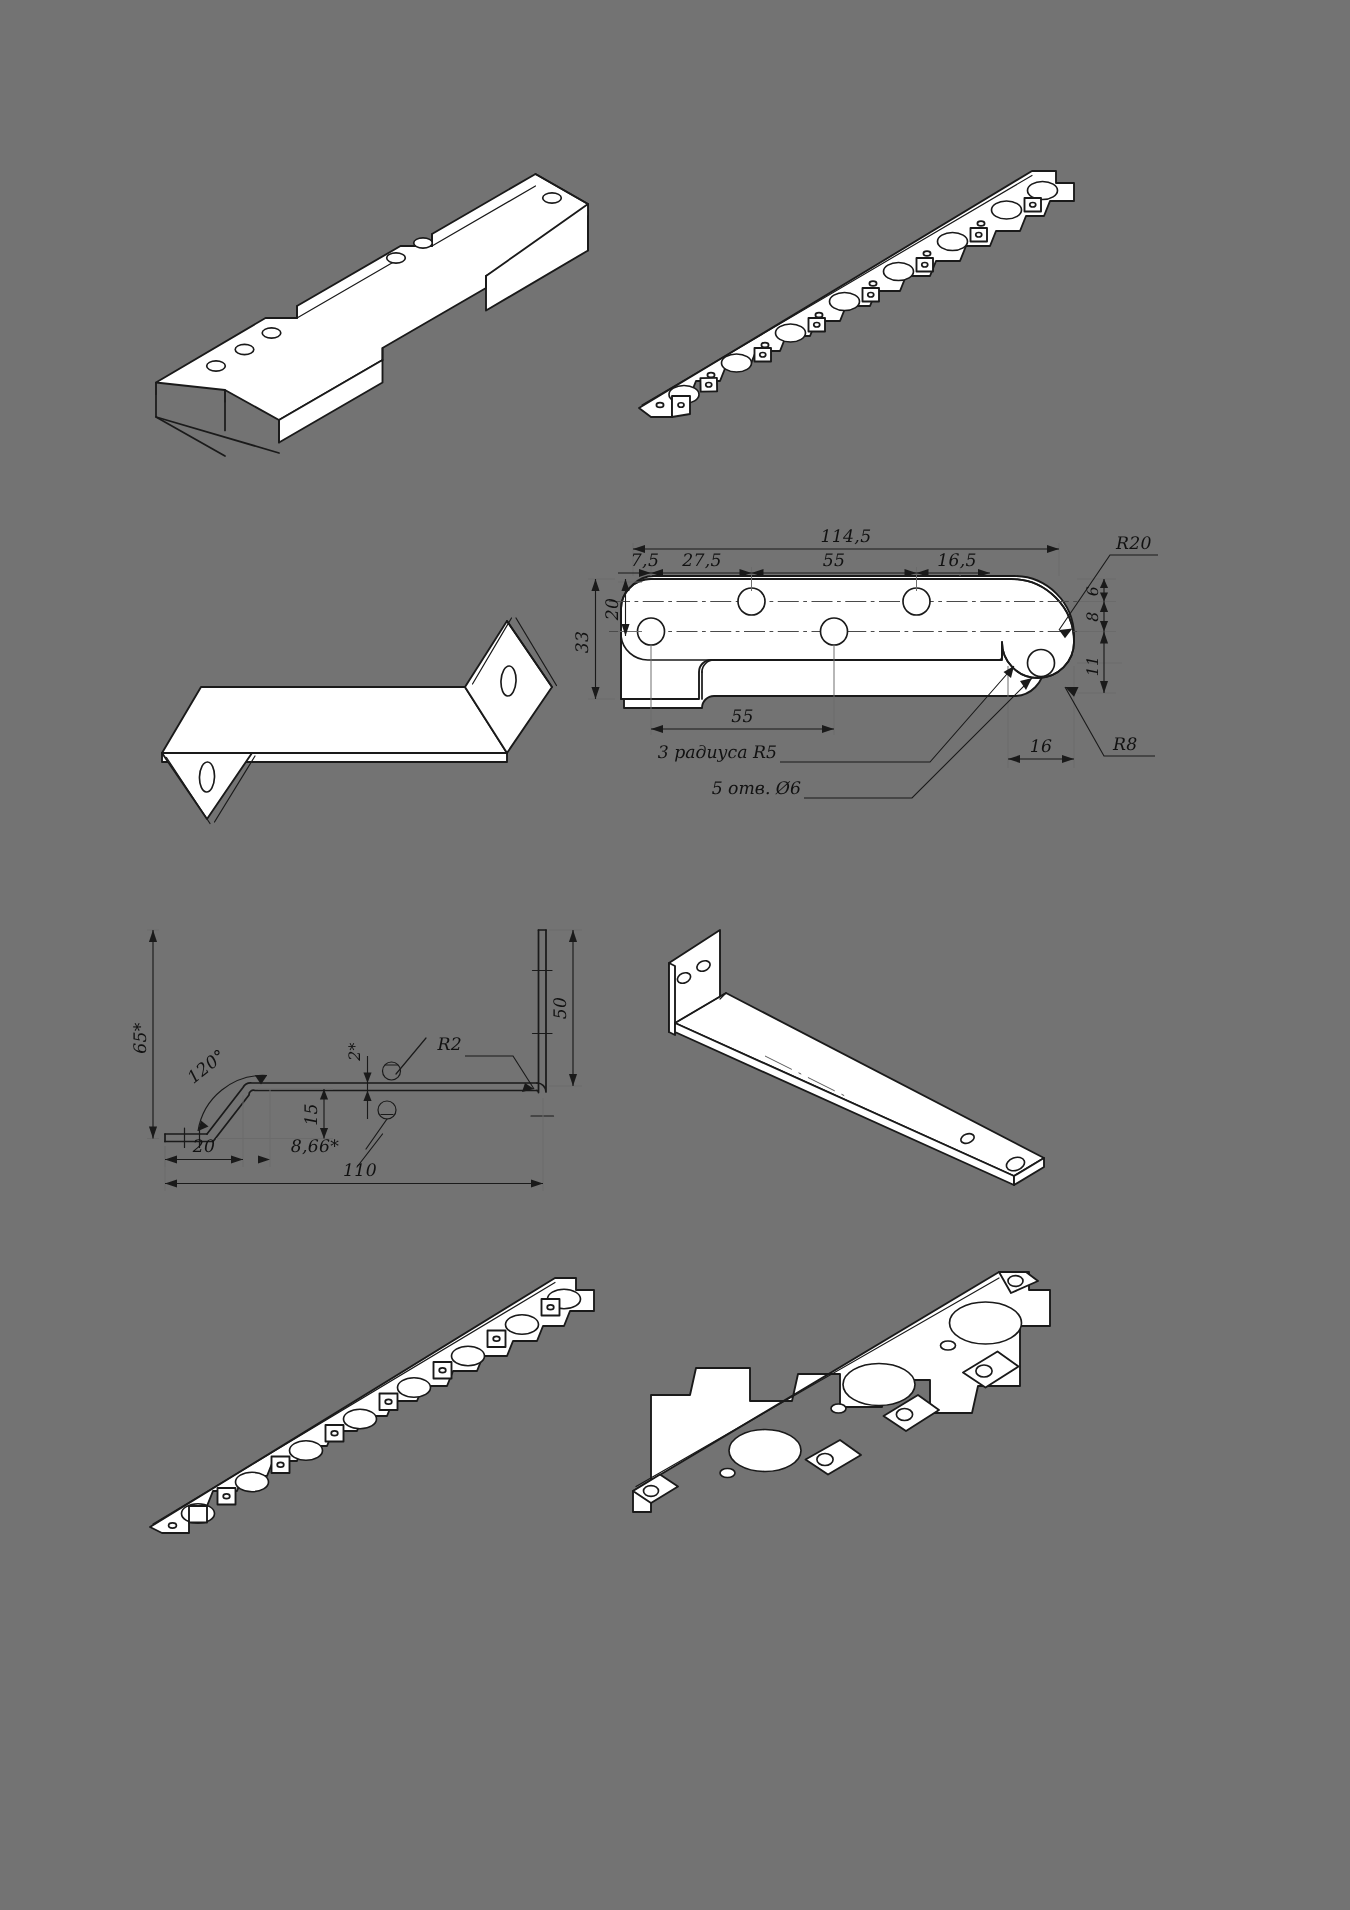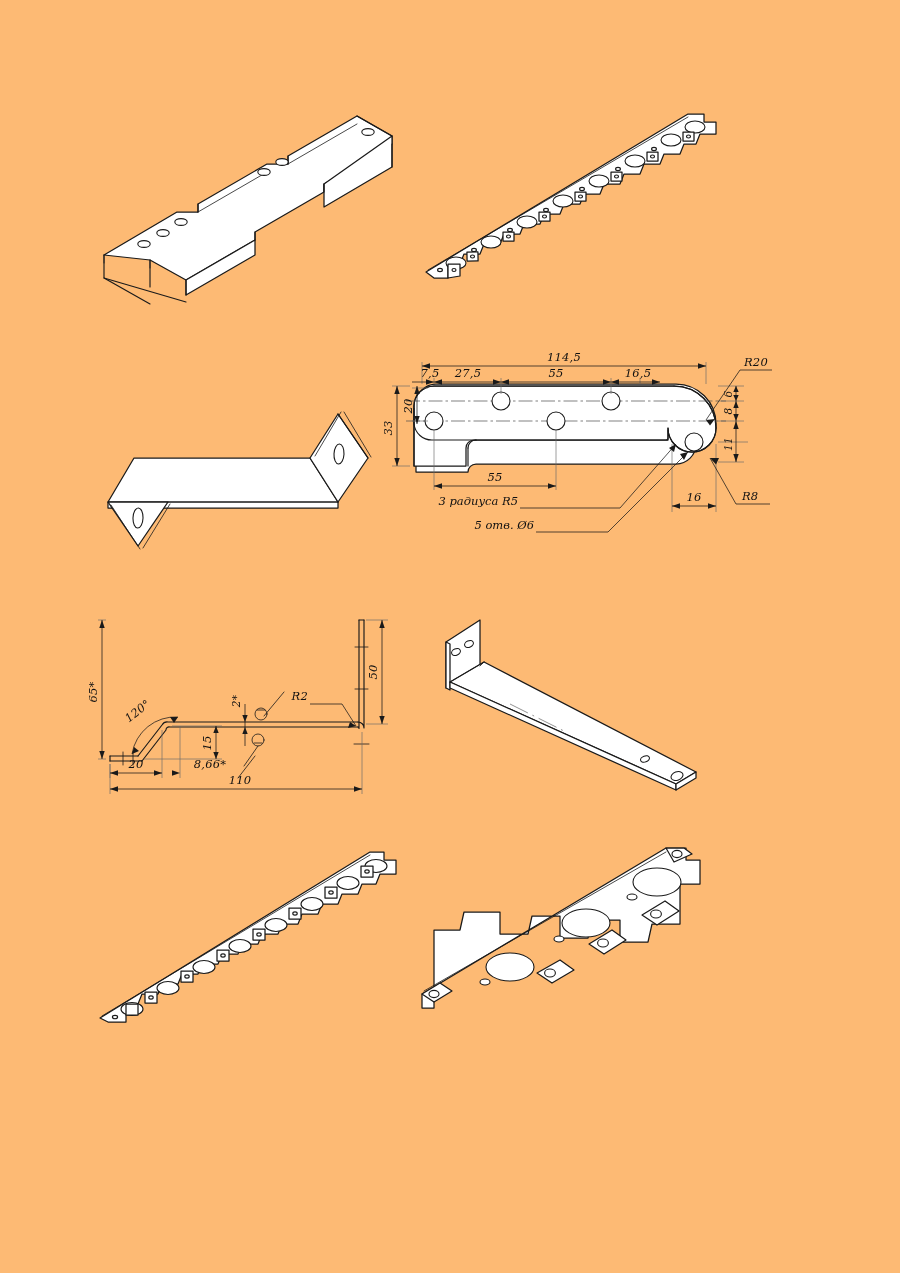--- a/index.html
+++ b/index.html
@@ -1,21 +1,21 @@
 <!DOCTYPE html>
 <html><head>
 <meta charset="utf-8">
 <style>
   html,body{margin:0;padding:0;background:#ffffff;}
   body{
     width:900px;height:1273px;position:relative;overflow:hidden;
     font-family:"Liberation Sans", sans-serif;
     color:#1a1a1a;
   }
-  .sheet{position:absolute;inset:0;background:#fdba74;}
+  .sheet{position:absolute;inset:0;background:#737373;}
   .fig{position:absolute;}
   svg{display:block;overflow:visible;}
   .ln{fill:none;stroke:#1a1a1a;stroke-width:1.15;stroke-linejoin:round;stroke-linecap:round;}
   .ln-thin{fill:none;stroke:#1a1a1a;stroke-width:0.8;stroke-linejoin:round;stroke-linecap:round;}
   .ln-hair{fill:none;stroke:#4a4a4a;stroke-width:0.6;}
   .obj{fill:#ffffff;stroke:#1a1a1a;stroke-width:1.25;stroke-linejoin:round;}
   .obj-f{fill:#fdfdfd;stroke:#1a1a1a;stroke-width:1.15;stroke-linejoin:round;}
   .hole{fill:#ffffff;stroke:#1a1a1a;stroke-width:1.1;}
   .dim{fill:none;stroke:#1a1a1a;stroke-width:0.75;}
   .ext{fill:none;stroke:#6b6b6b;stroke-width:0.65;}

